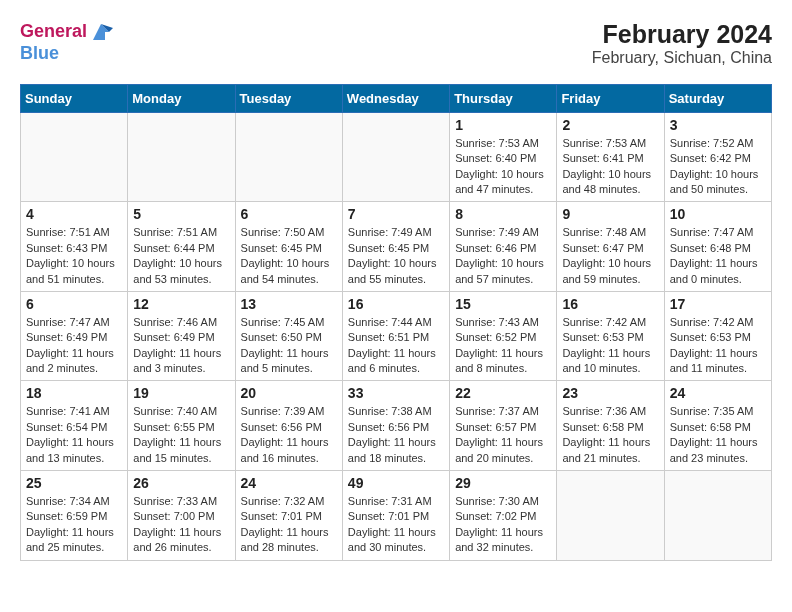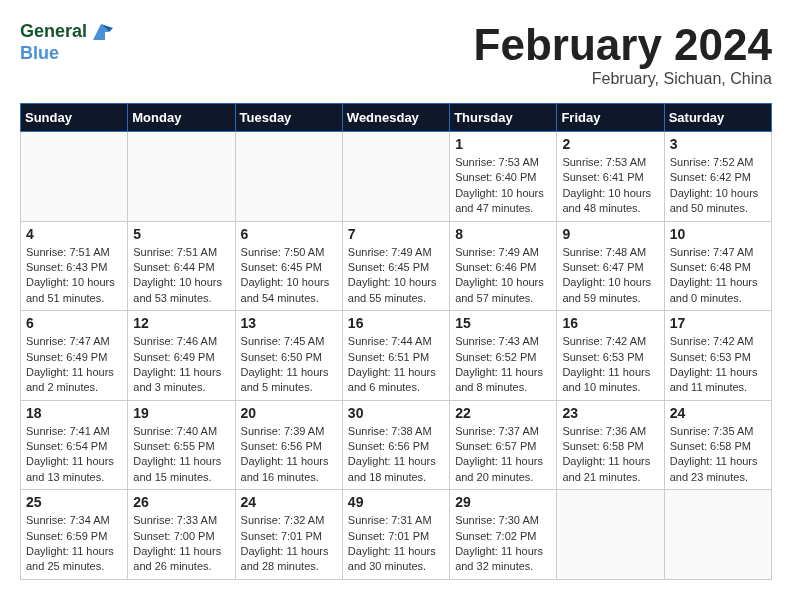--- a/index.html
+++ b/index.html
@@ -11,51 +11,51 @@
       padding: 20px;
     }
     .header-logo {
       display: flex;
       align-items: center;
       margin-bottom: 10px;
     }
     .logo-text {
       font-size: 18px;
       font-weight: bold;
-      color: #14532d;
+      color: #be185d;
       line-height: 1.1;
     }
     .logo-blue {
       color: #4a90d9;
     }
     .logo-icon {
       width: 24px;
       height: 24px;
       margin-left: 2px;
     }
     .title-section {
       text-align: right;
       margin-bottom: 5px;
     }
     .month-title {
-      font-size: 44px;
+      font-size: 25px;
       font-weight: bold;
       color: #222;
     }
     .location-title {
       font-size: 16px;
       color: #444;
     }
     .calendar {
       width: 100%;
       border-collapse: collapse;
       margin-top: 10px;
     }
     .calendar th {
-      background-color: #0f172a;
+      background-color: #0369a1;
       color: #fff;
       padding: 6px 4px;
       font-size: 13px;
       text-align: left;
       border: 1px solid #2a6db5;
     }
     .calendar td {
       vertical-align: top;
       border: 1px solid #ccc;
       padding: 4px 5px;
@@ -200,21 +200,21 @@
         </td>
         <td>
           <div class="day-number">19</div>
           <div class="day-info">Sunrise: 7:40 AM<br>Sunset: 6:55 PM<br>Daylight: 11 hours and 15 minutes.</div>
         </td>
         <td>
           <div class="day-number">20</div>
           <div class="day-info">Sunrise: 7:39 AM<br>Sunset: 6:56 PM<br>Daylight: 11 hours and 16 minutes.</div>
         </td>
         <td>
-          <div class="day-number">30</div>
+          <div class="day-number">33</div>
           <div class="day-info">Sunrise: 7:38 AM<br>Sunset: 6:56 PM<br>Daylight: 11 hours and 18 minutes.</div>
         </td>
         <td>
           <div class="day-number">22</div>
           <div class="day-info">Sunrise: 7:37 AM<br>Sunset: 6:57 PM<br>Daylight: 11 hours and 20 minutes.</div>
         </td>
         <td>
           <div class="day-number">23</div>
           <div class="day-info">Sunrise: 7:36 AM<br>Sunset: 6:58 PM<br>Daylight: 11 hours and 21 minutes.</div>
         </td>

